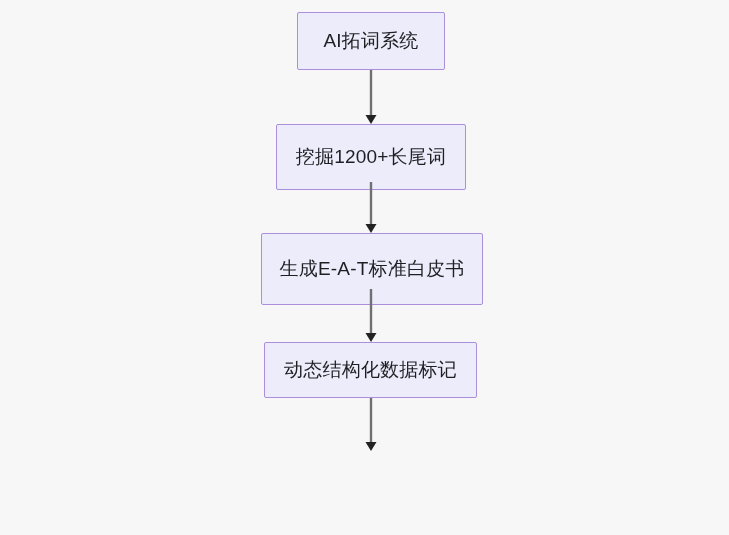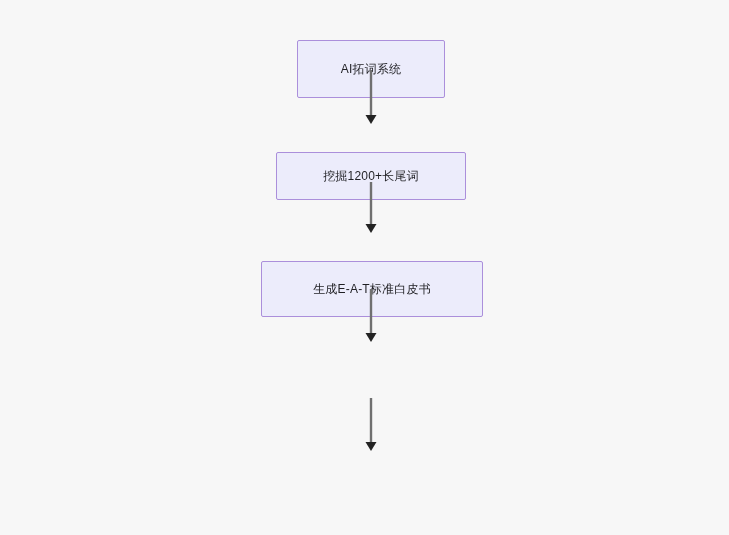--- a/index.html
+++ b/index.html
@@ -21,26 +21,25 @@
   .node {
     position: absolute;
     box-sizing: border-box;
     background: #ececfb;
     border: 1.6px solid #ab8fdb;
     border-radius: 2px;
     display: flex;
     align-items: center;
     justify-content: center;
     color: #1f1f23;
-    font-size: 12px;
+    font-size: 19px;
     line-height: 1.2;
     letter-spacing: 0.2px;
     white-space: nowrap;
     text-align: center;
-    margin-top: 28px;
   }
   .edge {
     position: absolute;
     width: 20px;
     pointer-events: none;
   }
   .edge svg {
     display: block;
     overflow: visible;
   }
@@ -54,42 +53,45 @@
     <span>AI拓词系统</span>
   </div>
 
   <div class="edge" id="edge-e1" style="left: 361px; top: 70px; height: 54px;">
       <svg width="20" height="54" viewBox="0 0 20 54">
         <line x1="10" y1="0" x2="10" y2="46" stroke="#707070" stroke-width="2.4"></line>
         <polygon points="4.5,45 15.5,45 10,54" fill="#232323"></polygon>
       </svg>
     </div>
 
-  <div class="node" id="node-n2" style="left: 276px; top: 124px; width: 190px; height: 48px; background: rgb(236, 236, 251); border-color: rgb(171, 143, 219); color: rgb(31, 31, 35);">
+  <div class="node" id="node-n2" style="left: 276px; top: 124px; width: 190px; height: 66px; background: rgb(236, 236, 251); border-color: rgb(171, 143, 219); color: rgb(31, 31, 35);">
     <span>挖掘1200+长尾词</span>
   </div>
 
   <div class="edge" id="edge-e2" style="left: 361px; top: 182px; height: 51px;">
       <svg width="20" height="51" viewBox="0 0 20 51">
         <line x1="10" y1="0" x2="10" y2="43" stroke="#707070" stroke-width="2.4"></line>
         <polygon points="4.5,42 15.5,42 10,51" fill="#232323"></polygon>
       </svg>
     </div>
 
-  <div class="node" id="node-n3" style="left: 261px; top: 233px; width: 222px; height: 56px; background: rgb(236, 236, 251); border-color: rgb(171, 143, 219); color: rgb(31, 31, 35);">
+  <div class="node" id="node-n3" style="left: 261px; top: 233px; width: 222px; height: 72px; background: rgb(236, 236, 251); border-color: rgb(171, 143, 219); color: rgb(31, 31, 35);">
     <span>生成E-A-T标准白皮书</span>
   </div>
 
   <div class="edge" id="edge-e3" style="left: 361px; top: 289px; height: 53px;">
       <svg width="20" height="53" viewBox="0 0 20 53">
         <line x1="10" y1="0" x2="10" y2="45" stroke="#707070" stroke-width="2.4"></line>
         <polygon points="4.5,44 15.5,44 10,53" fill="#232323"></polygon>
       </svg>
     </div>
 
+  <div class="node" id="node-n4" style="left: 264px; top: 342px; width: 213px; height: 56px; background: rgb(236, 236, 251); border-color: rgb(171, 143, 219); color: rgb(31, 31, 35);">
+    <span>动态结构化数据标记</span>
+  </div>
 
   <div class="edge" id="edge-e4" style="left: 361px; top: 398px; height: 53px;">
       <svg width="20" height="53" viewBox="0 0 20 53">
         <line x1="10" y1="0" x2="10" y2="45" stroke="#707070" stroke-width="2.4"></line>
         <polygon points="4.5,44 15.5,44 10,53" fill="#232323"></polygon>
       </svg>
     </div>
 
 
 </div>

